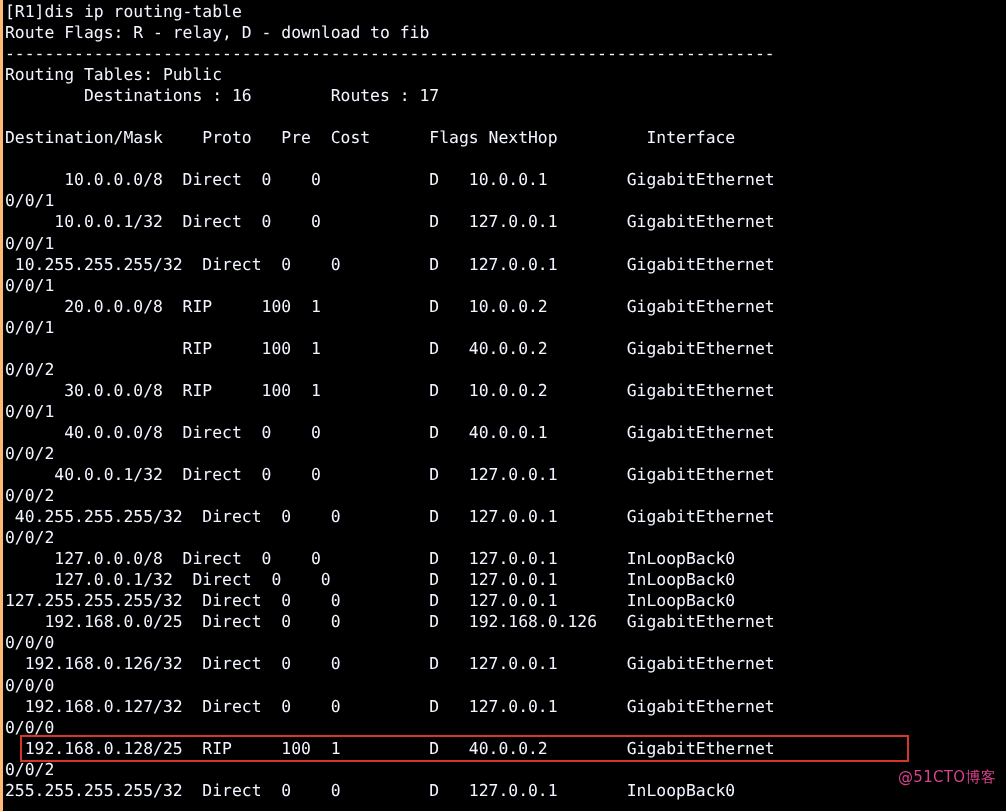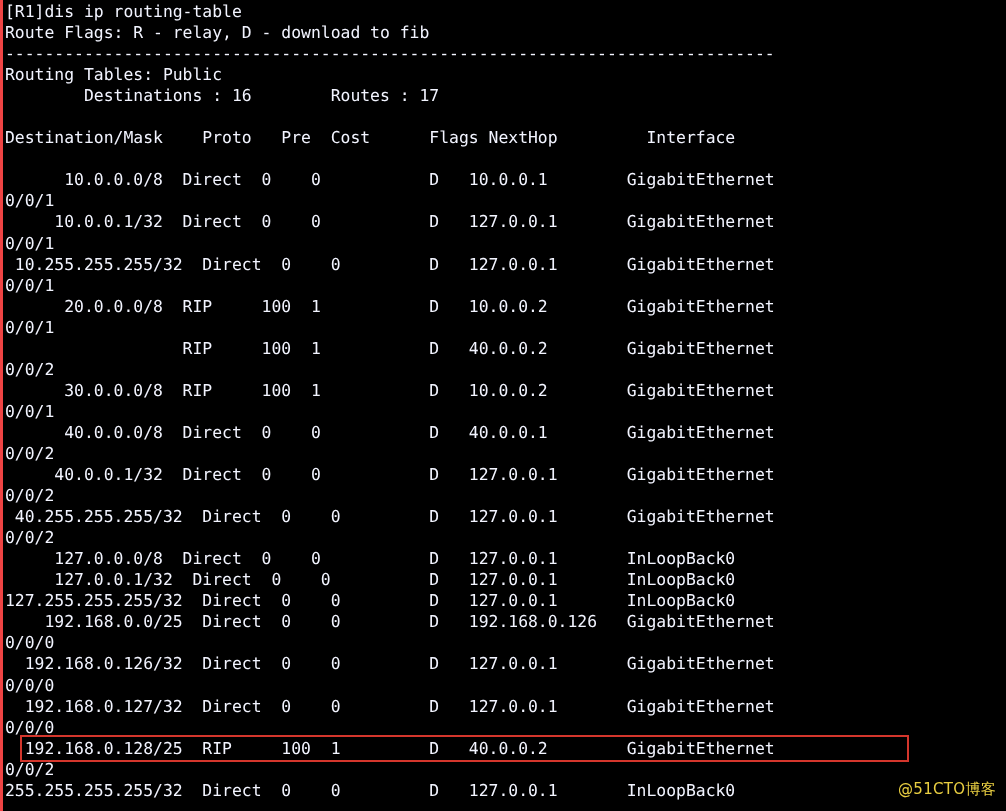--- a/index.html
+++ b/index.html
@@ -5,21 +5,21 @@
   html,body{margin:0;padding:0;background:#000;}
   body{
     width:1006px;height:811px;overflow:hidden;
     font-family:"DejaVu Sans Mono","Liberation Mono",monospace;
   }
   #terminal{
     position:relative;
     width:1006px;height:811px;
     background:#000000;
     box-sizing:border-box;
-    border-left:3px solid #ef4444;
+    border-left:3px solid #fdba74;
   }
   #console-text{
     position:absolute;
     left:2px;top:1px;
     margin:0;
     font-family:"DejaVu Sans Mono","Liberation Mono",monospace;
     font-size:16.4px;
     line-height:21.05px;
     color:#f2f4ff;
     white-space:pre;
@@ -29,24 +29,24 @@
   #highlight-box{
     position:absolute;
     left:17px;top:735px;
     width:889px;height:27px;
     border:2px solid #d4362c;
     box-sizing:border-box;
     pointer-events:none;
   }
   #watermark{
     position:absolute;
-    right:10px;bottom:12px;
+    right:10px;bottom:24px;
     font-family:"DejaVu Sans","Liberation Sans",sans-serif;
     font-size:15px;
-    color:#fde047;
+    color:#ec4899;
     opacity:.92;
     letter-spacing:.3px;
     white-space:pre;
   }
 </style>
 </head>
 <body>
 
 <div id="terminal">
 

